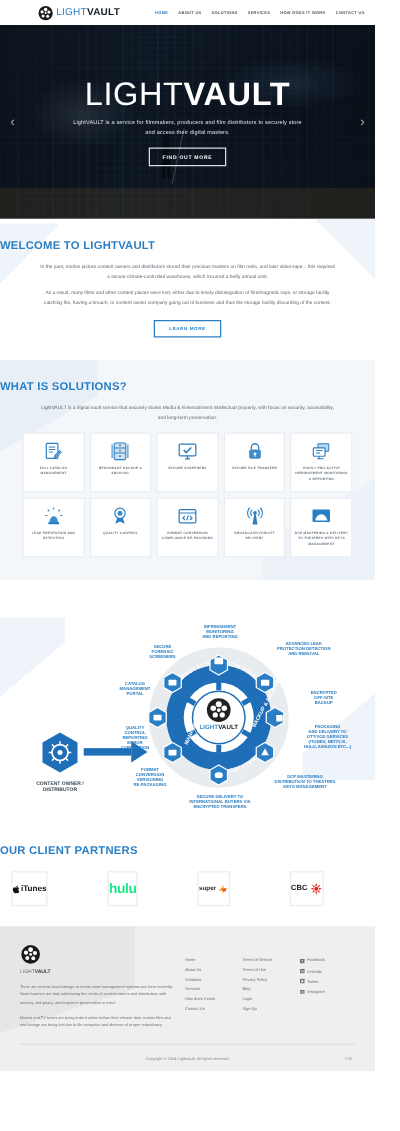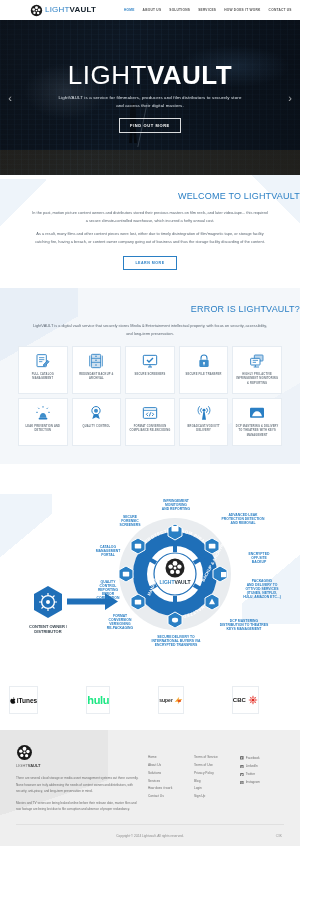--- a/index.html
+++ b/index.html
@@ -92,21 +92,21 @@
     position:absolute; top:50%; transform:translateY(-50%);
     color:rgba(255,255,255,.65); font-size:11px; cursor:pointer;
     width:12px; text-align:center; user-select:none;
   }
   .hero-arrow.left{ left:4px; }
   .hero-arrow.right{ right:4px; }
 
   
   .section{ position:relative; overflow:hidden; }
   .sect-title{
-    text-align:right; color:#2a7fc4; font-weight:400;
+    text-align:left; color:#2a7fc4; font-weight:700;
     font-size:9px; letter-spacing:.2px; line-height:1.2;
   }
   .sect-para{
     text-align:center; font-size:3.9px; line-height:2;
     color:#5a6570; max-width:238px; margin:7px auto 0;
   }
   .sect-para + .sect-para{ margin-top:6px; }
   .btn-outline{
     display:block; margin:10px auto 0; width:54px;
     border:1px solid #2a7fc4; color:#2a7fc4; background:#fff;
@@ -275,21 +275,21 @@
       <div class="sect-para">In the past, motion picture content owners and distributors stored their precious masters on film reels, and later video-tape... this required a secure climate-controlled warehouse, which incurred a hefty annual cost.</div>
       <div class="sect-para">As a result, many films and other content pieces were lost, either due to timely disintegration of film/magnetic tape, or storage facility catching fire, having a breach, or content owner company going out of business and thus the storage facility discarding of the content.</div>
       <button class="btn-outline">LEARN MORE</button>
     </div>
   </div>
 
   <div class="section whatis">
     <div class="deco-l"></div>
     <div class="deco-r"></div>
     <div style="position:relative;z-index:2;">
-      <div class="sect-title">ERROR IS LIGHTVAULT?</div>
+      <div class="sect-title">WHAT IS SOLUTIONS?</div>
       <div class="sect-para">LightVAULT is a digital vault service that securely stores Media &amp; Entertainment intellectual property, with focus on security, accessibility, and long-term preservation.</div>
     </div>
 
     <div class="cards">
 
       <div class="card">
         <span class="ic">
           <svg width="16" height="16" viewBox="0 0 24 24">
               <rect x="3" y="2.5" width="14" height="18" rx="1" fill="none" stroke="#2a7fc4" stroke-width="1.4"></rect>
               <path d="M6 7h8M6 10h8M6 13h5" stroke="#2a7fc4" stroke-width="1.2"></path>
@@ -494,20 +494,21 @@
           <text x="120" y="131"><tspan x="120" dy="0">FORMAT</tspan><tspan x="120" dy="4">CONVERSION</tspan><tspan x="120" dy="4">VERSIONING</tspan><tspan x="120" dy="4">RE-PACKAGING</tspan></text>
           <text x="108" y="97"><tspan x="108" dy="0">QUALITY</tspan><tspan x="108" dy="4">CONTROL</tspan><tspan x="108" dy="4">REPORTING</tspan><tspan x="108" dy="4">ERROR</tspan><tspan x="108" dy="4">CORRECTION</tspan></text>
           <text x="108" y="62"><tspan x="108" dy="0">CATALOG</tspan><tspan x="108" dy="4">MANAGEMENT</tspan><tspan x="108" dy="4">PORTAL</tspan></text>
           <text x="130" y="32"><tspan x="130" dy="0">SECURE</tspan><tspan x="130" dy="4">FORENSIC</tspan><tspan x="130" dy="4">SCREENERS</tspan></text>
         </g>
       </svg>
     </div>
   </div>
 
   <div class="section partners">
+    <div class="sect-title">OUR CLIENT PARTNERS</div>
     <div class="logo-row">
       <span class="car-arrow">‹</span>
       <div class="logo-box">
         <span class="itunes">
           <svg width="6" height="7" viewBox="0 0 12 14">
               <path d="M9.3 7.4c0-1.6 1.3-2.4 1.4-2.4-0.8-1.1-2-1.3-2.4-1.3-1-0.1-2 0.6-2.5 0.6-0.5 0-1.3-0.6-2.1-0.6-1.1 0-2.1 0.6-2.6 1.6-1.1 1.9-0.3 4.8 0.8 6.4 0.5 0.8 1.2 1.6 2 1.6 0.8 0 1.1-0.5 2.1-0.5 1 0 1.2 0.5 2.1 0.5 0.9 0 1.4-0.8 1.9-1.6 0.6-0.9 0.9-1.8 0.9-1.8s-1.6-0.6-1.6-2.5zM7.7 2.6c0.4-0.5 0.7-1.2 0.6-1.9-0.6 0-1.4 0.4-1.8 0.9-0.4 0.5-0.7 1.2-0.6 1.9 0.7 0.1 1.4-0.3 1.8-0.9z" fill="#111"></path>
             </svg>
           <span>iTunes</span>
         </span>
       </div>

